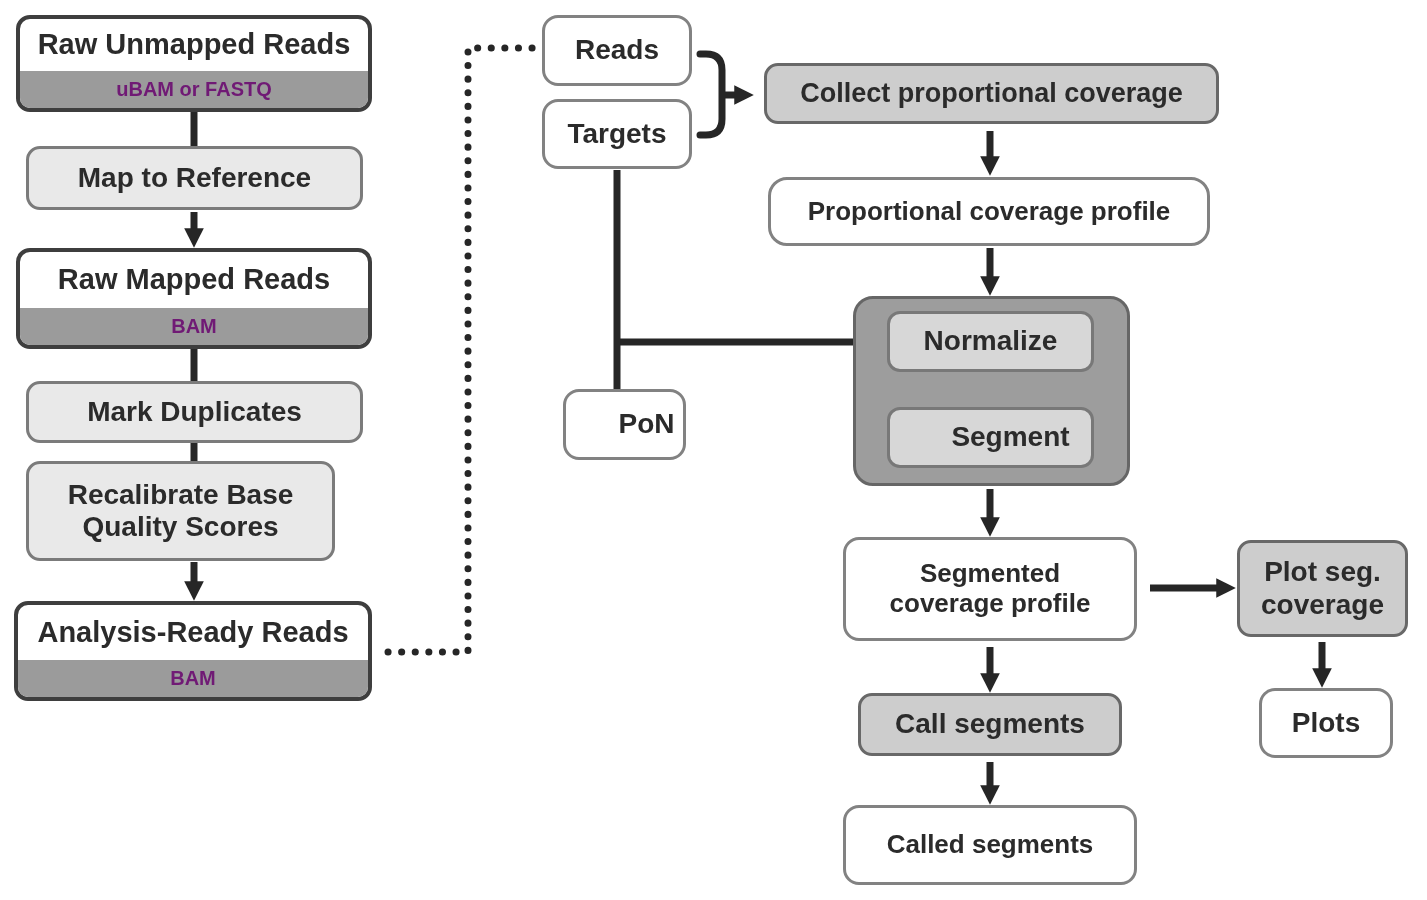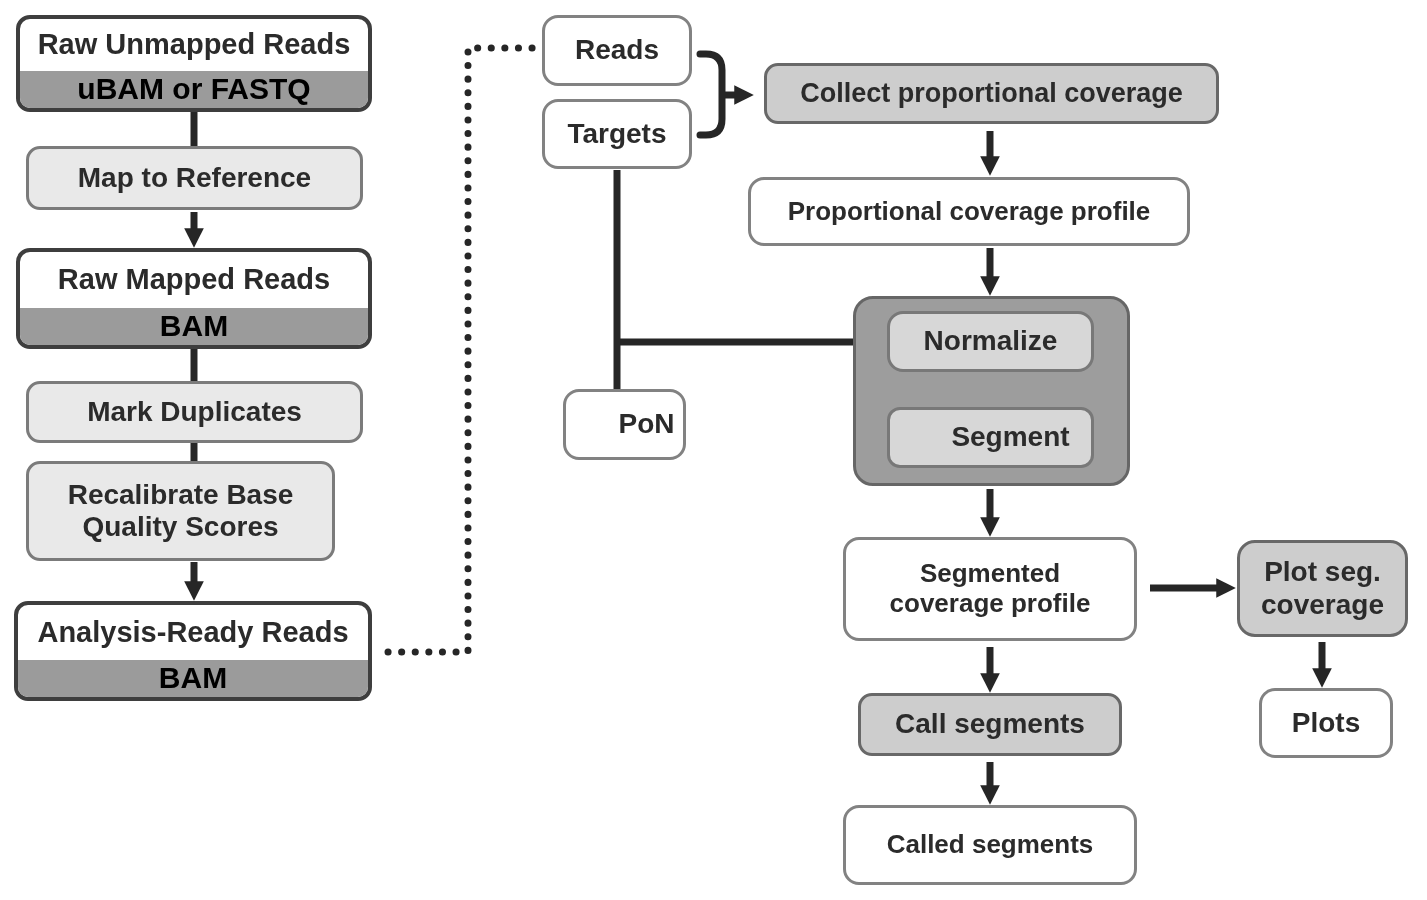--- a/index.html
+++ b/index.html
@@ -41,22 +41,22 @@
   .data-box .title {
     flex: 1;
     display: flex;
     align-items: center;
     justify-content: center;
     font-size: 29px;
   }
   .data-box .band {
     height: 37px;
     background: #9b9b9b;
-    color: #000000;
-    font-size: 30px;
+    color: #701a75;
+    font-size: 20px;
     display: flex;
     align-items: center;
     justify-content: center;
   }
   
   .process {
     background: #e9e9e9;
     border: 3px solid #7b7b7b;
     border-radius: 14px;
     font-size: 28px;
@@ -151,31 +151,31 @@
     <div class="title">Analysis-Ready Reads</div>
     <div class="band">BAM</div>
   </div>
 
   <div class="box io small" style="left:542px; top:15px; width:150px; height:71px;">Reads</div>
 
   <div class="box io small" style="left:542px; top:99px; width:150px; height:70px;">Targets</div>
 
   <div class="box op wide" style="left:764px; top:63px; width:455px; height:61px;">Collect proportional coverage</div>
 
-  <div class="box io wide" style="left:748px; top:177px; width:442px; height:69px;">Proportional coverage profile</div>
+  <div class="box io wide" style="left:768px; top:177px; width:442px; height:69px;border-radius:19px;">Proportional coverage profile</div>
 
   <div class="box group" style="left:853px; top:296px; width:277px; height:190px;"></div>
-  <div class="box inner" style="left:887px; top:311px; width:207px; height:61px;border-radius:16px;">Normalize</div>
+  <div class="box inner" style="left:887px; top:311px; width:207px; height:61px;">Normalize</div>
   <div class="box inner" style="left:887px; top:407px; width:207px; height:61px;padding-left:40px;">Segment</div>
 
   <div class="box io small" style="left:563px; top:389px; width:123px; height:71px;padding-left:44px;">PoN</div>
 
   <div class="box io pad-wrap" style="left:843px; top:537px; width:294px; height:104px;">Segmented coverage profile</div>
 
-  <div class="box op pad-wrap" style="left:1237px; top:540px; width:171px; height:97px; font-size:28px;border-radius:18px;">Plot seg. coverage</div>
+  <div class="box op pad-wrap" style="left:1237px; top:540px; width:171px; height:97px; font-size:28px;">Plot seg. coverage</div>
 
   <div class="box io small" style="left:1259px; top:688px; width:134px; height:70px;">Plots</div>
 
   <div class="box op" style="left:858px; top:693px; width:264px; height:63px; font-size:28px;">Call segments</div>
 
   <div class="box io" style="left:843px; top:805px; width:294px; height:80px;">Called segments</div>
 
 </div>
 
 </body></html>

